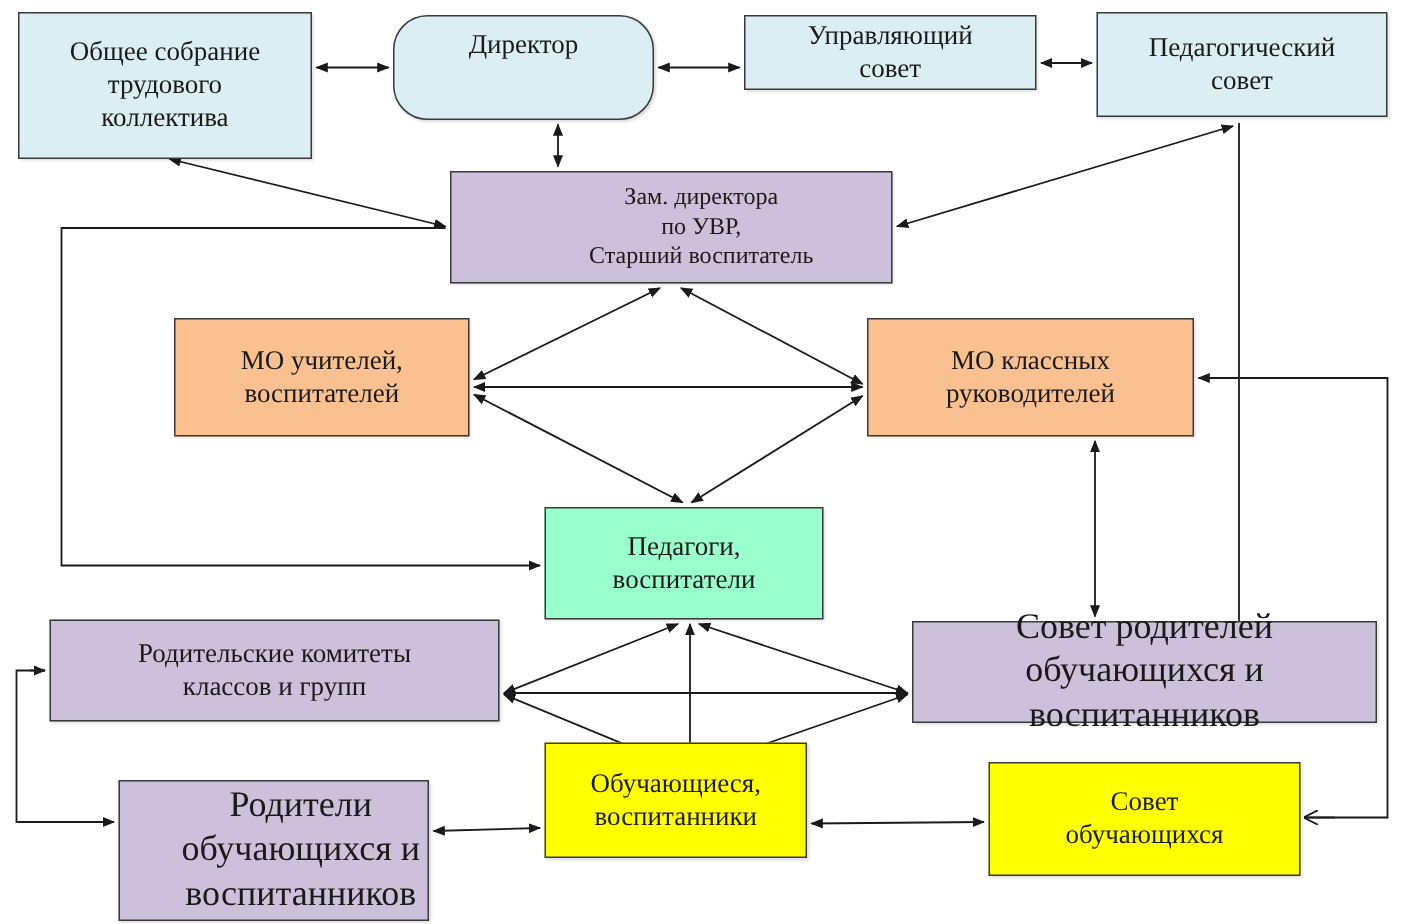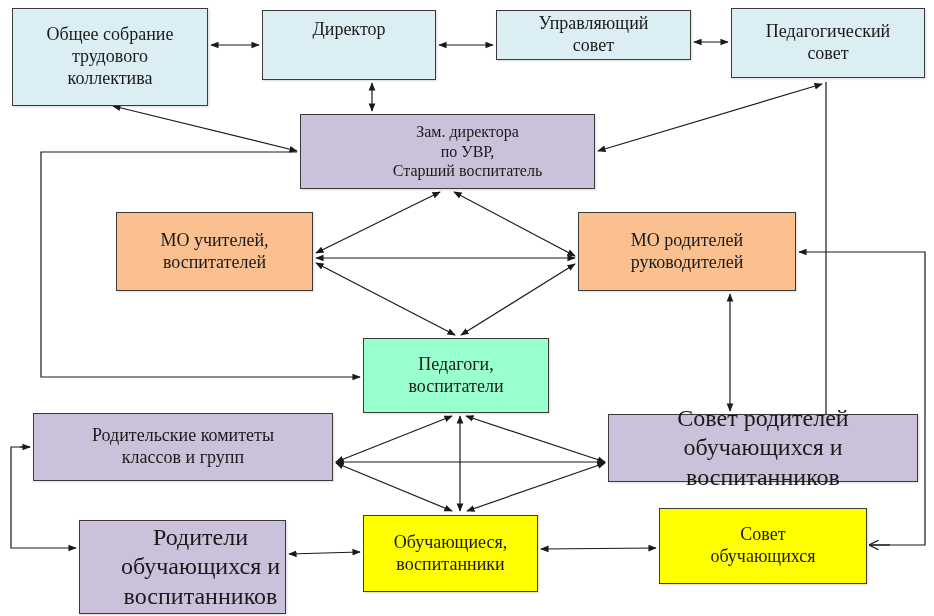--- a/index.html
+++ b/index.html
@@ -10,31 +10,31 @@
     .c-blue { background: #dbeef4; }
     .c-purple { background: #ccc1da; }
     .c-orange { background: #fac090; }
     .c-green { background: #99ffcc; }
     .c-yellow { background: #ffff00; }
     .f-lg { font-size: 18px; }
     .f-md { font-size: 24px; }
     .f-sm { font-size: 16px; padding-left: 40px; }
 
     #n-obshchee { left: 12px;  top: 8px;   width: 196px; height: 98px; }
-    #n-director { left: 262px; top: 10px;  width: 174px; height: 70px; align-items: flex-start; padding-top: 8px; }
+    #n-director { left: 262px; top: 10px;  width: 174px; height: 70px; align-items: flex-start; padding-top: 8px; border-radius: 23px; }
     #n-upravl   { left: 496px; top: 10px;  width: 195px; height: 50px; }
     #n-pedsovet { left: 731px; top: 8px;   width: 194px; height: 70px; }
     #n-zam      { left: 300px; top: 114px; width: 295px; height: 75px; }
     #n-mo-uch   { left: 116px; top: 212px; width: 197px; height: 79px; }
     #n-mo-kl    { left: 578px; top: 212px; width: 218px; height: 79px; }
     #n-pedagogi { left: 363px; top: 338px; width: 186px; height: 75px; }
     #n-rod-kom  { left: 33px;  top: 413px; width: 300px; height: 68px; }
     #n-sovet-rod{ left: 608px; top: 414px; width: 310px; height: 68px; }
     #n-roditeli { left: 79px;  top: 520px; width: 207px; height: 94px; padding-left: 36px; }
-    #n-obuch    { left: 363px; top: 515px; width: 175px; height: 77px; }
+    #n-obuch    { left: 363px; top: 495px; width: 175px; height: 77px; }
     #n-sovet-ob { left: 659px; top: 508px; width: 208px; height: 76px; }
   </style>
 </head>
 <body>
 
 <svg id="diagram" viewBox="0 0 934 616" xmlns="http://www.w3.org/2000/svg">
   <defs>
     <marker id="ah" viewBox="0 0 10 10" refX="9" refY="5" markerWidth="7" markerHeight="7" orient="auto-start-reverse">
       <path d="M0,1 L10,5 L0,9 z" fill="#1a1a1a"></path>
     </marker>
@@ -97,21 +97,21 @@
 <div id="n-zam" class="node c-purple f-sm">
     <span>Зам. директора
 по УВР,
 Старший воспитатель</span>
   </div>
 <div id="n-mo-uch" class="node c-orange f-lg">
     <span>МО учителей,
 воспитателей</span>
   </div>
 <div id="n-mo-kl" class="node c-orange f-lg">
-    <span>МО родителей
+    <span>МО классных
 руководителей</span>
   </div>
 <div id="n-pedagogi" class="node c-green f-lg">
     <span>Педагоги,
 воспитатели</span>
   </div>
 <div id="n-rod-kom" class="node c-purple f-lg">
     <span>Родительские комитеты
 классов и групп</span>
   </div>

